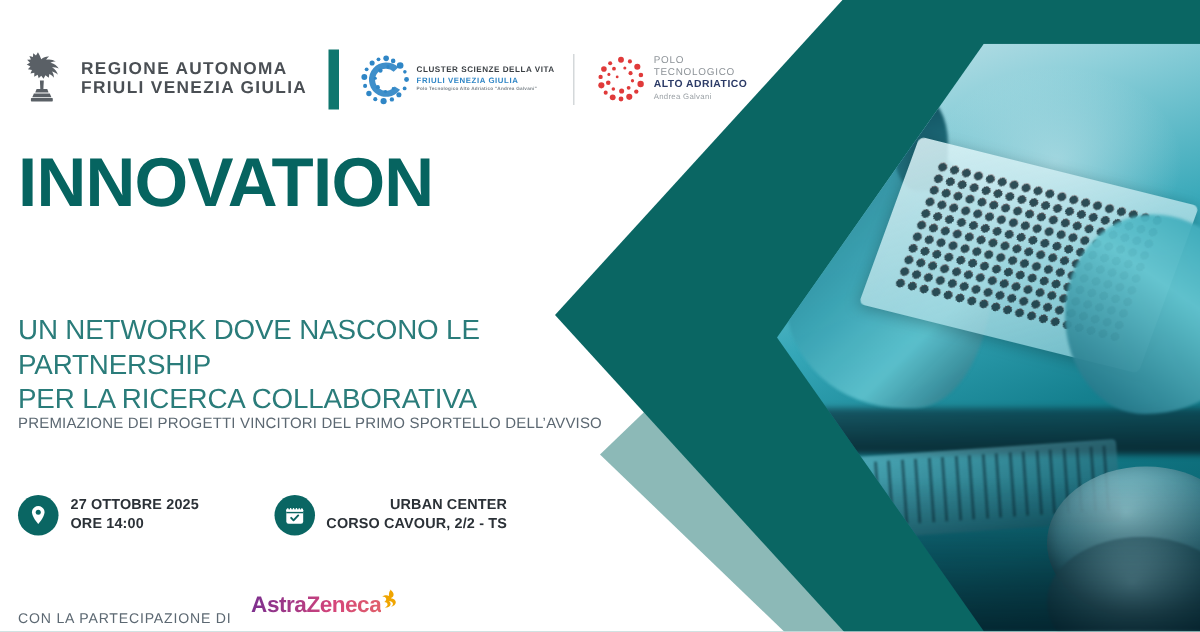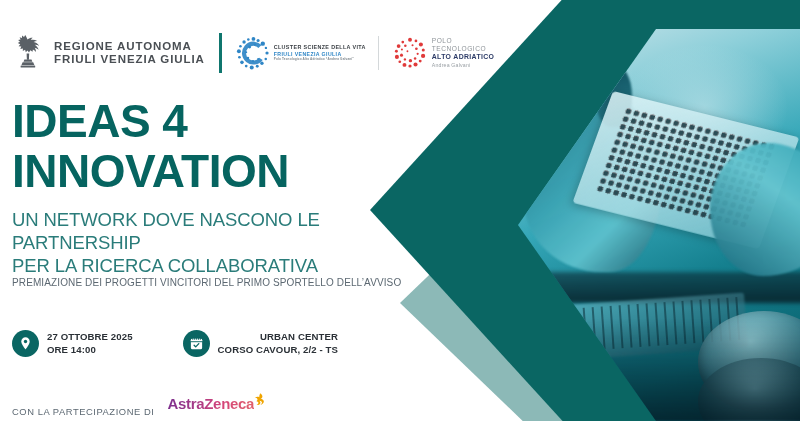--- a/index.html
+++ b/index.html
@@ -133,21 +133,21 @@
     left:10px; top:0;
     width:440px; height:421px;
   }
 
   
   .logos {
     position:absolute;
     left:2px; top:33px;
     display:flex; align-items:center; gap:0;
   }
-  .logo-fvg { display:flex; align-items:center; gap:10px; padding-right:14px; border-right:3px solid #0f766e; }
+  .logo-fvg { display:flex; align-items:center; gap:10px; padding-right:14px; border-right:7px solid #0f766e; }
   .eagle { width:32px; height:40px; display:block; }
   .fvg-text { color:#4a4f54; font-size:11.5px; letter-spacing:.9px; line-height:13px; font-weight:600; white-space:nowrap; }
   .fvg-text span { display:block; }
 
   .logo-cluster { display:flex; align-items:center; gap:4px; padding:0 12px; border-right:1px solid #d4d8da; margin-left:2px; }
   .cluster-mark { width:34px; height:34px; display:block; }
   .cluster-text { line-height:1; }
   .cluster-l1 { font-size:5.4px; font-weight:700; letter-spacing:.35px; color:#3a3f44; white-space:nowrap; }
   .cluster-l2 { font-size:5.2px; font-weight:700; letter-spacing:.4px; color:#2f86c6; white-space:nowrap; margin-top:1.6px; }
   .cluster-l3 { font-size:3.1px; font-weight:600; letter-spacing:.15px; color:#7f878d; white-space:nowrap; margin-top:1.6px; }
@@ -331,21 +331,20 @@
         <div class="polo-text">
           <div class="polo-l1">POLO</div>
           <div class="polo-l2">TECNOLOGICO</div>
           <div class="polo-l3">ALTO ADRIATICO</div>
           <div class="polo-l4">Andrea Galvani</div>
         </div>
       </div>
     </div>
 
     <h1 class="title">
-      <span>IDEAS 4</span>
       <span>INNOVATION</span>
     </h1>
 
     <h2 class="subtitle">
       <span>UN NETWORK DOVE NASCONO LE PARTNERSHIP</span>
       <span>PER LA RICERCA COLLABORATIVA</span>
     </h2>
 
     <p class="desc">
       <span>PREMIAZIONE DEI PROGETTI VINCITORI DEL PRIMO SPORTELLO DELL’AVVISO</span>

